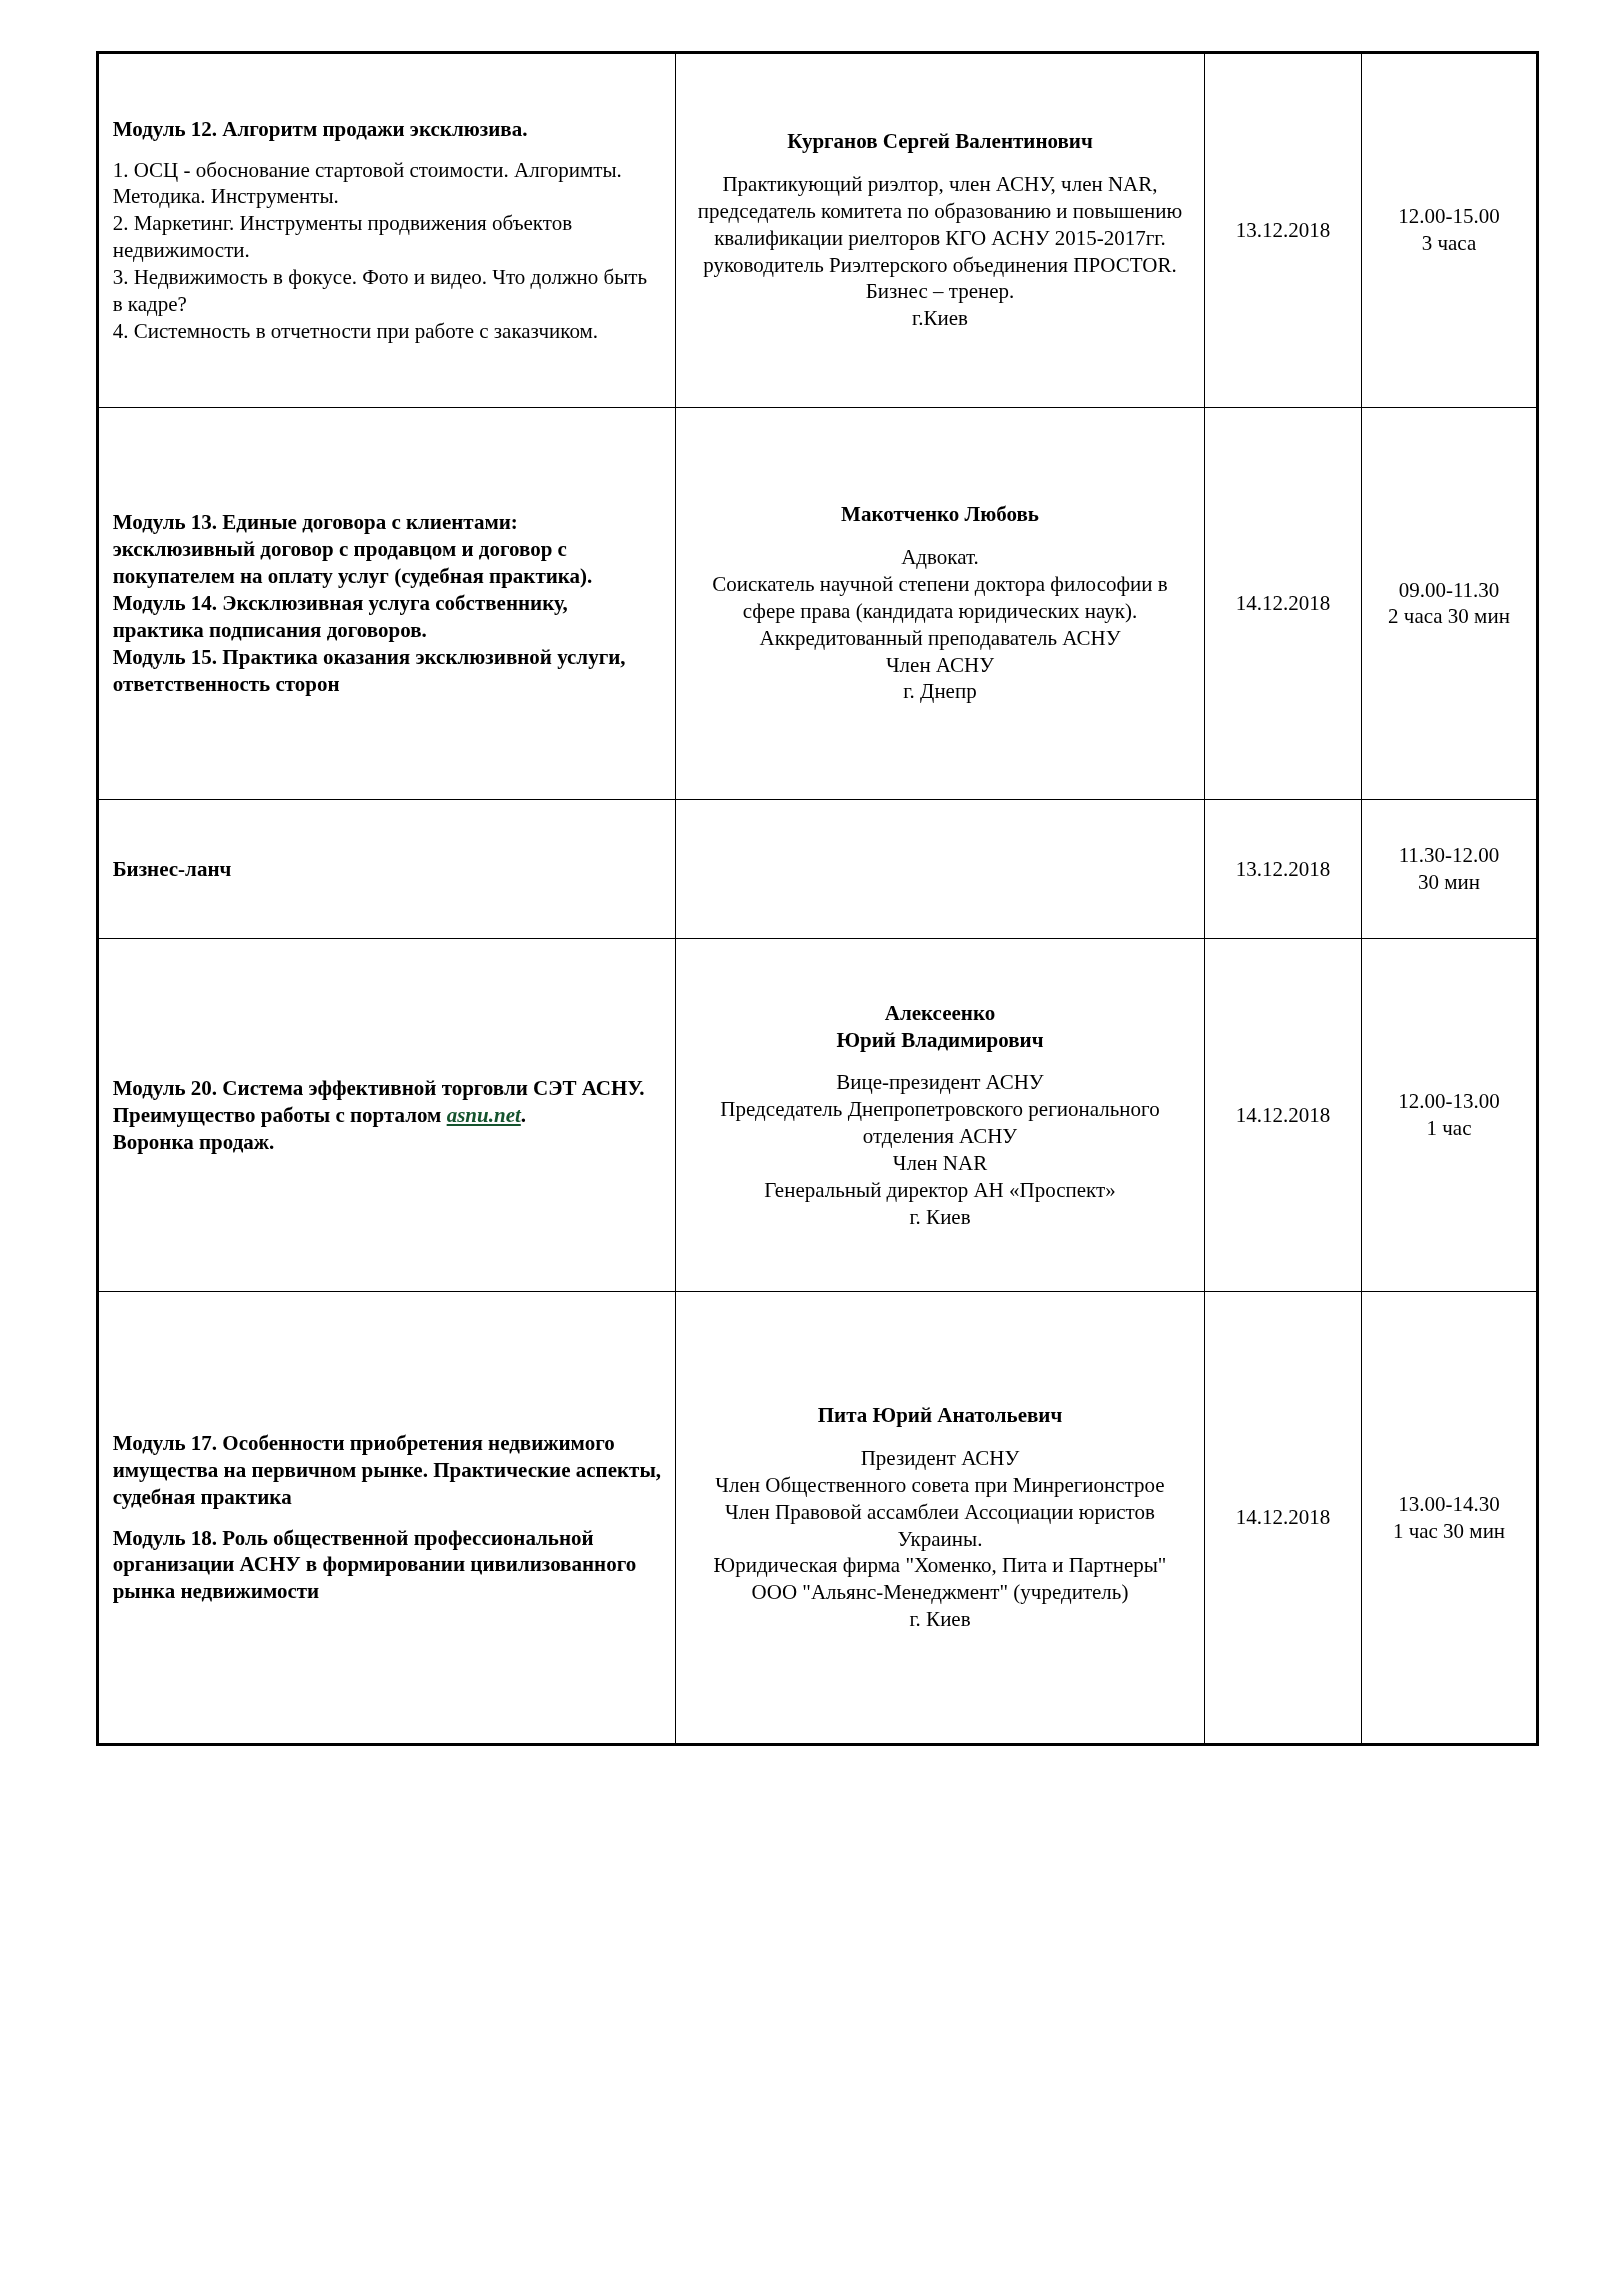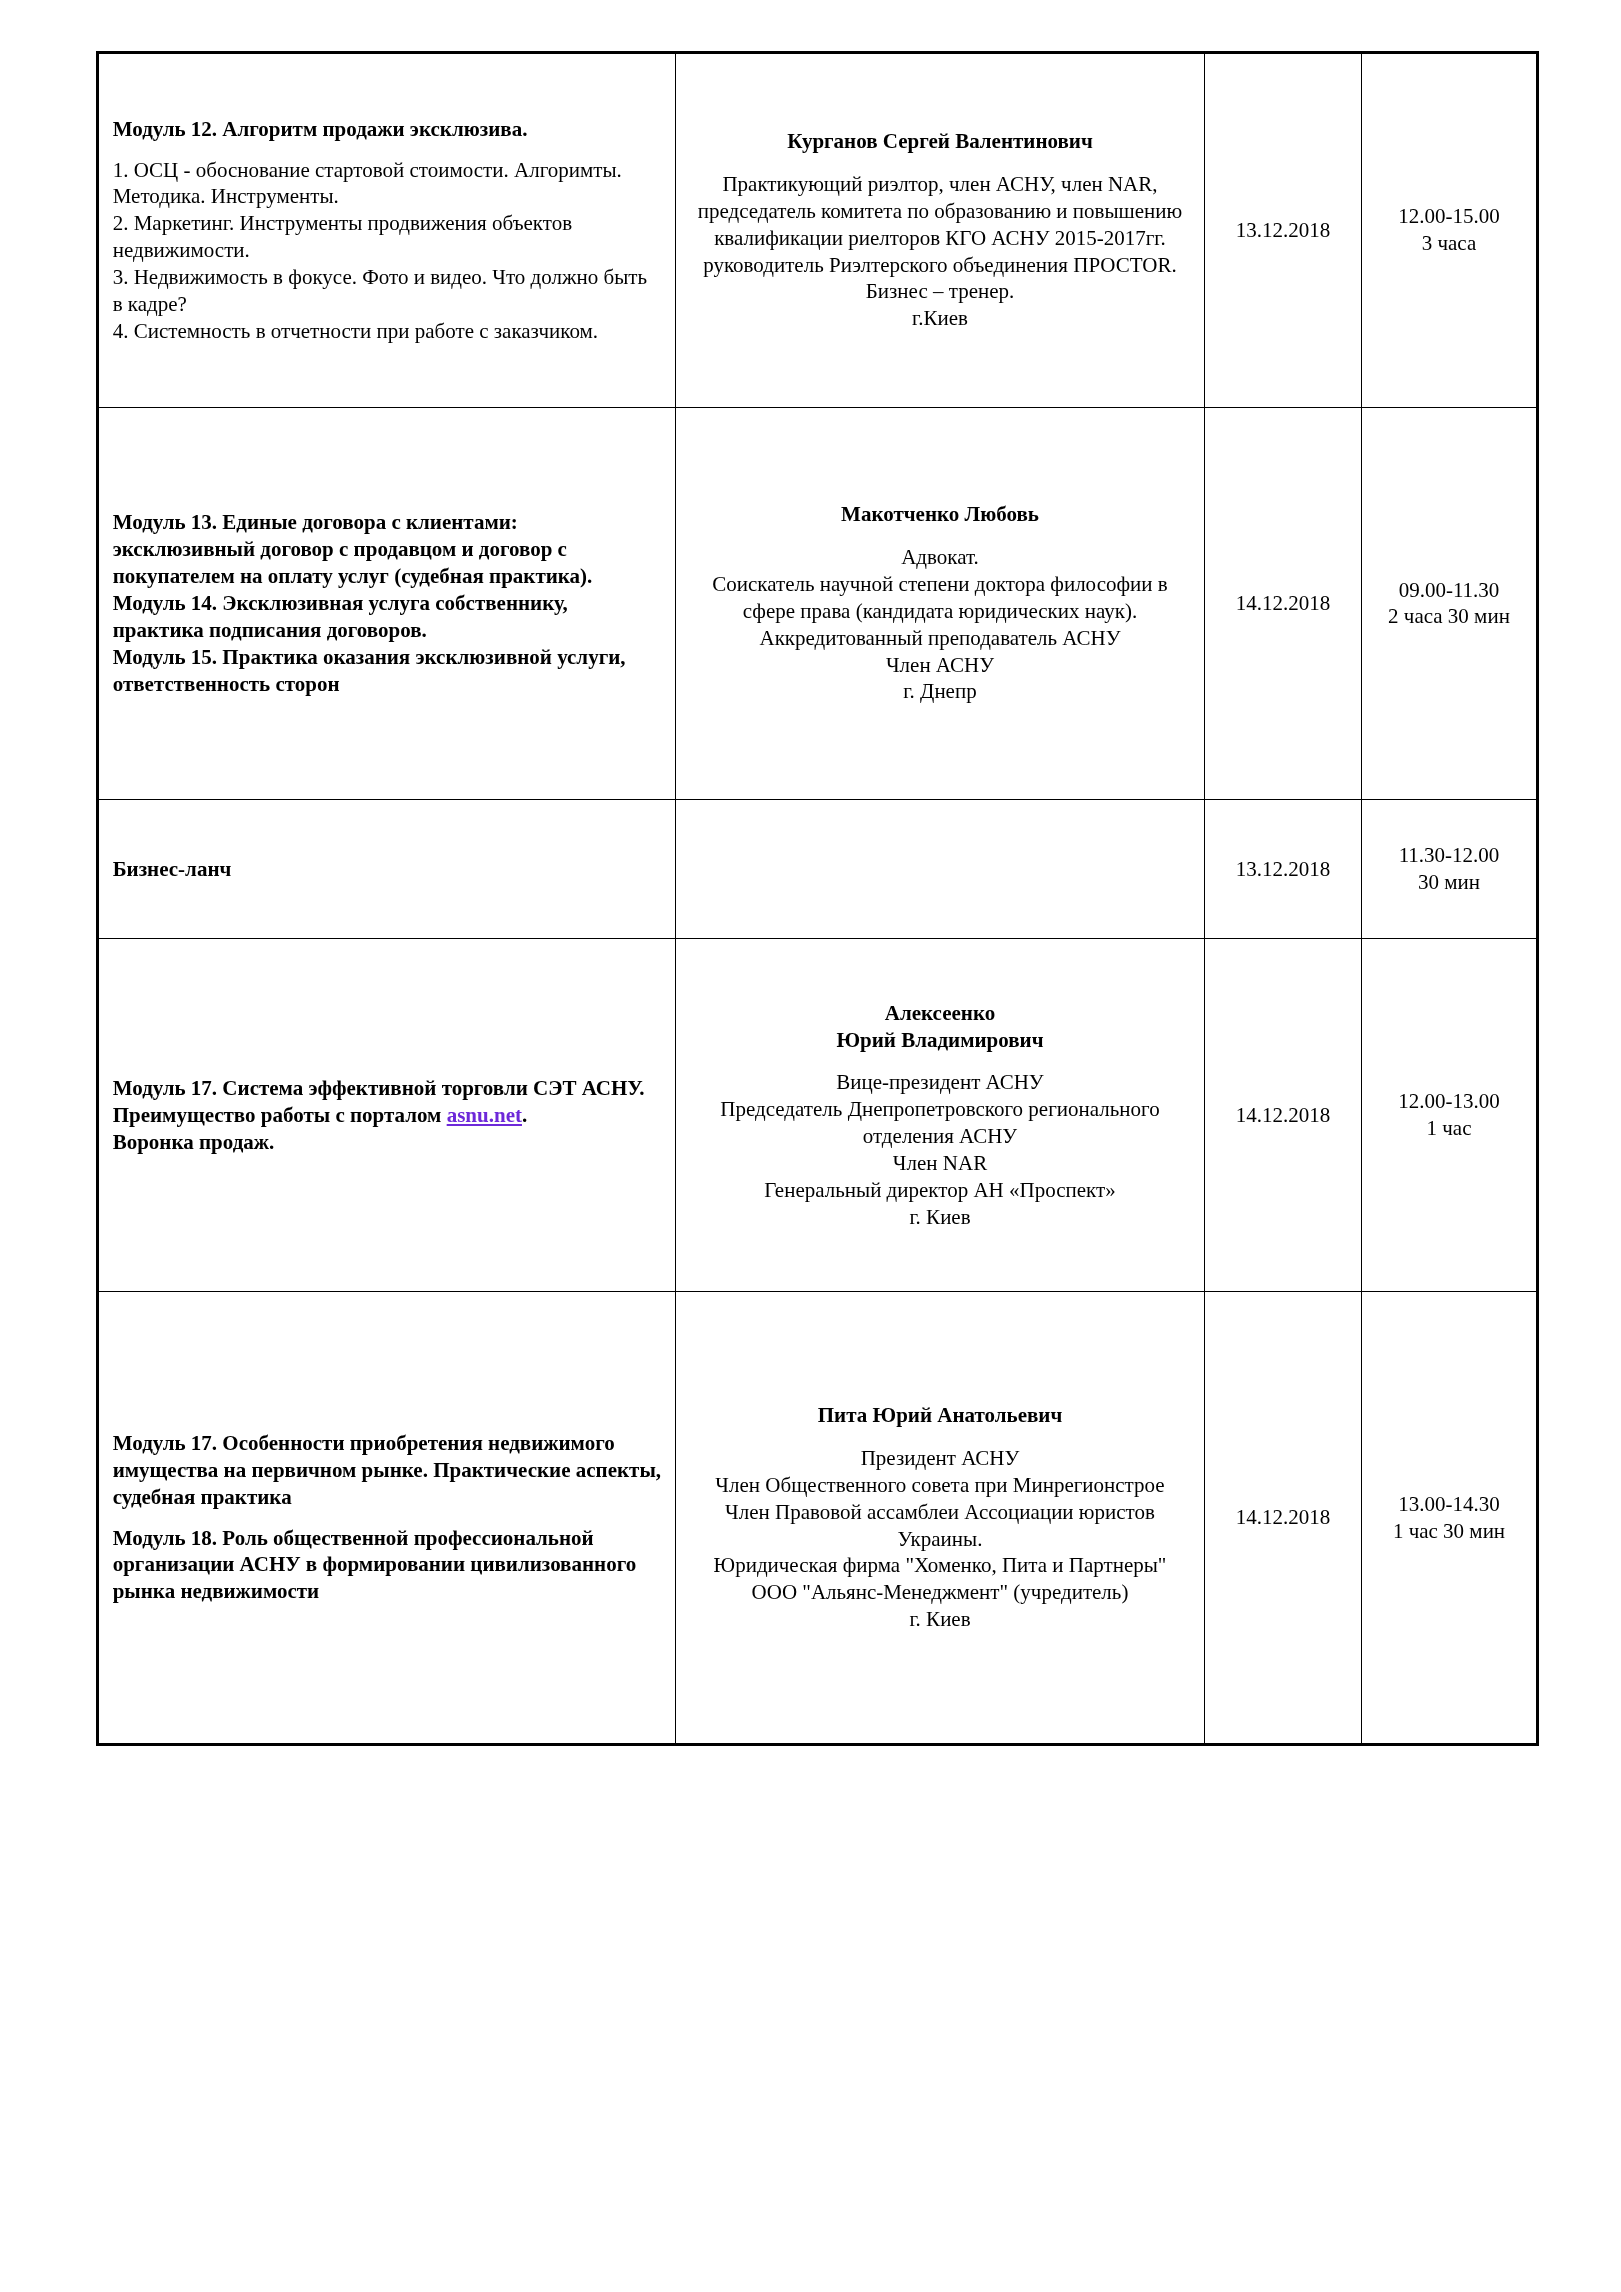--- a/index.html
+++ b/index.html
@@ -137,21 +137,21 @@
           <div>Бизнес-ланч</div>
         </td>
         <td class="cell-speaker"></td>
         <td class="cell-date">13.12.2018</td>
         <td class="cell-time">11.30-12.00
 30 мин</td>
       </tr>
 
       <tr>
         <td class="cell-module" style="height:333px;">
-          <div><span>Модуль 17. Система эффективной торговли СЭТ АСНУ. Преимущество работы с порталом </span><a class="u" href="#" style="color:#6d28d9;">asnu.net</a><span style="white-space: pre-line;">.
+          <div><span>Модуль 20. Система эффективной торговли СЭТ АСНУ. Преимущество работы с порталом </span><a class="u" href="#" style="color:#14532d;font-style:italic;">asnu.net</a><span style="white-space: pre-line;">.
 Воронка продаж.</span></div>
         </td>
         <td class="cell-speaker">
           <span class="name" style="white-space: pre-line;">Алексеенко
 Юрий Владимирович</span>
           <span class="desc" style="white-space: pre-line;">Вице-президент АСНУ
 Председатель Днепропетровского регионального отделения АСНУ
 Член NAR
 Генеральный директор АН «Проспект»
 г. Киев</span>

